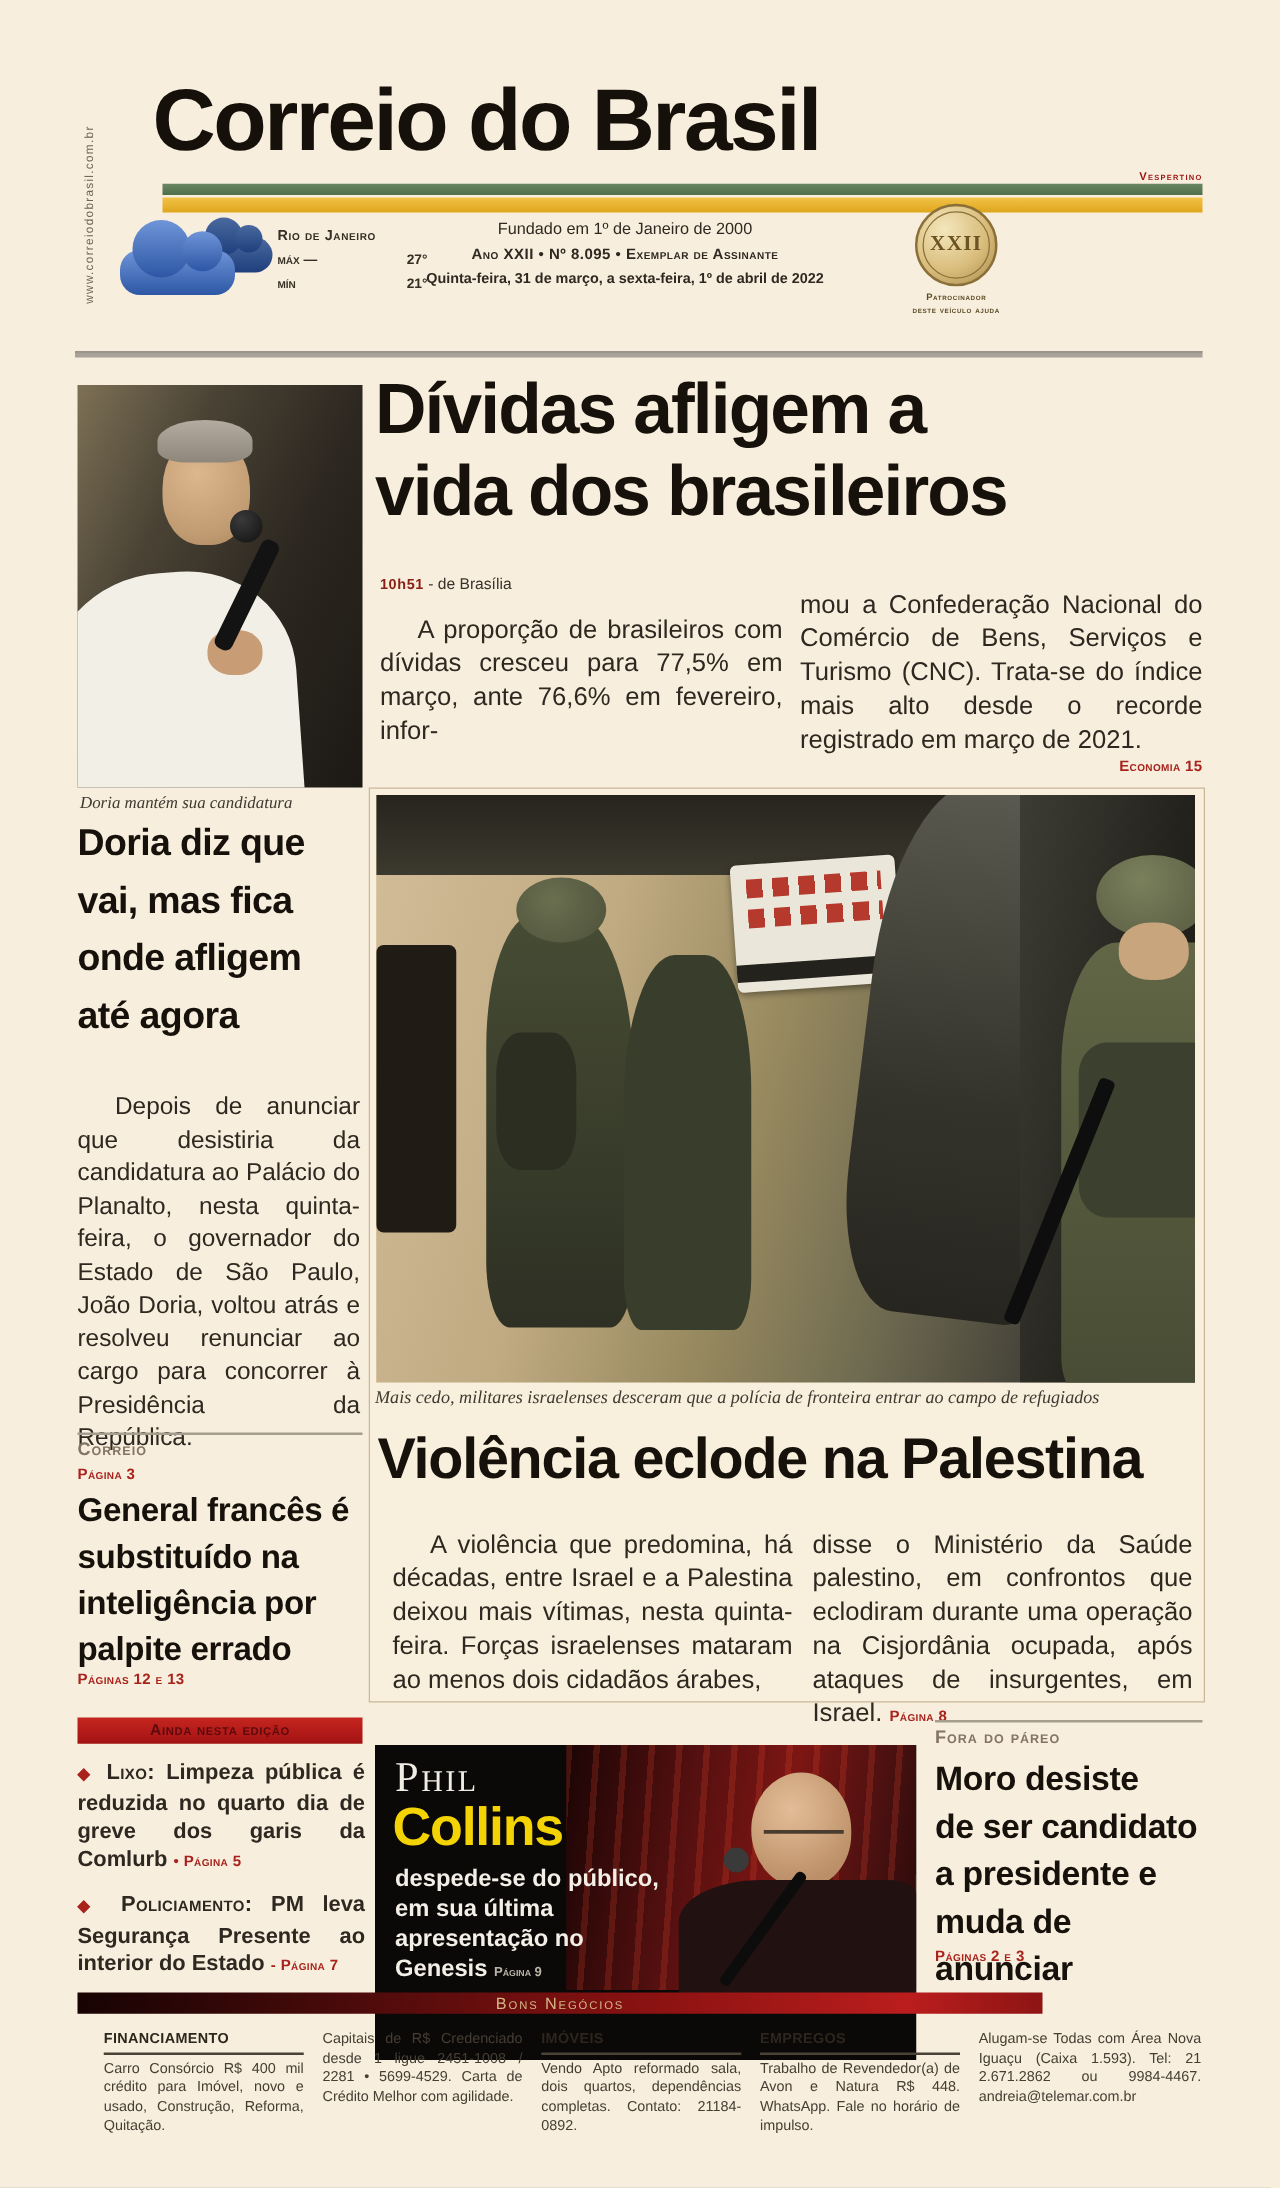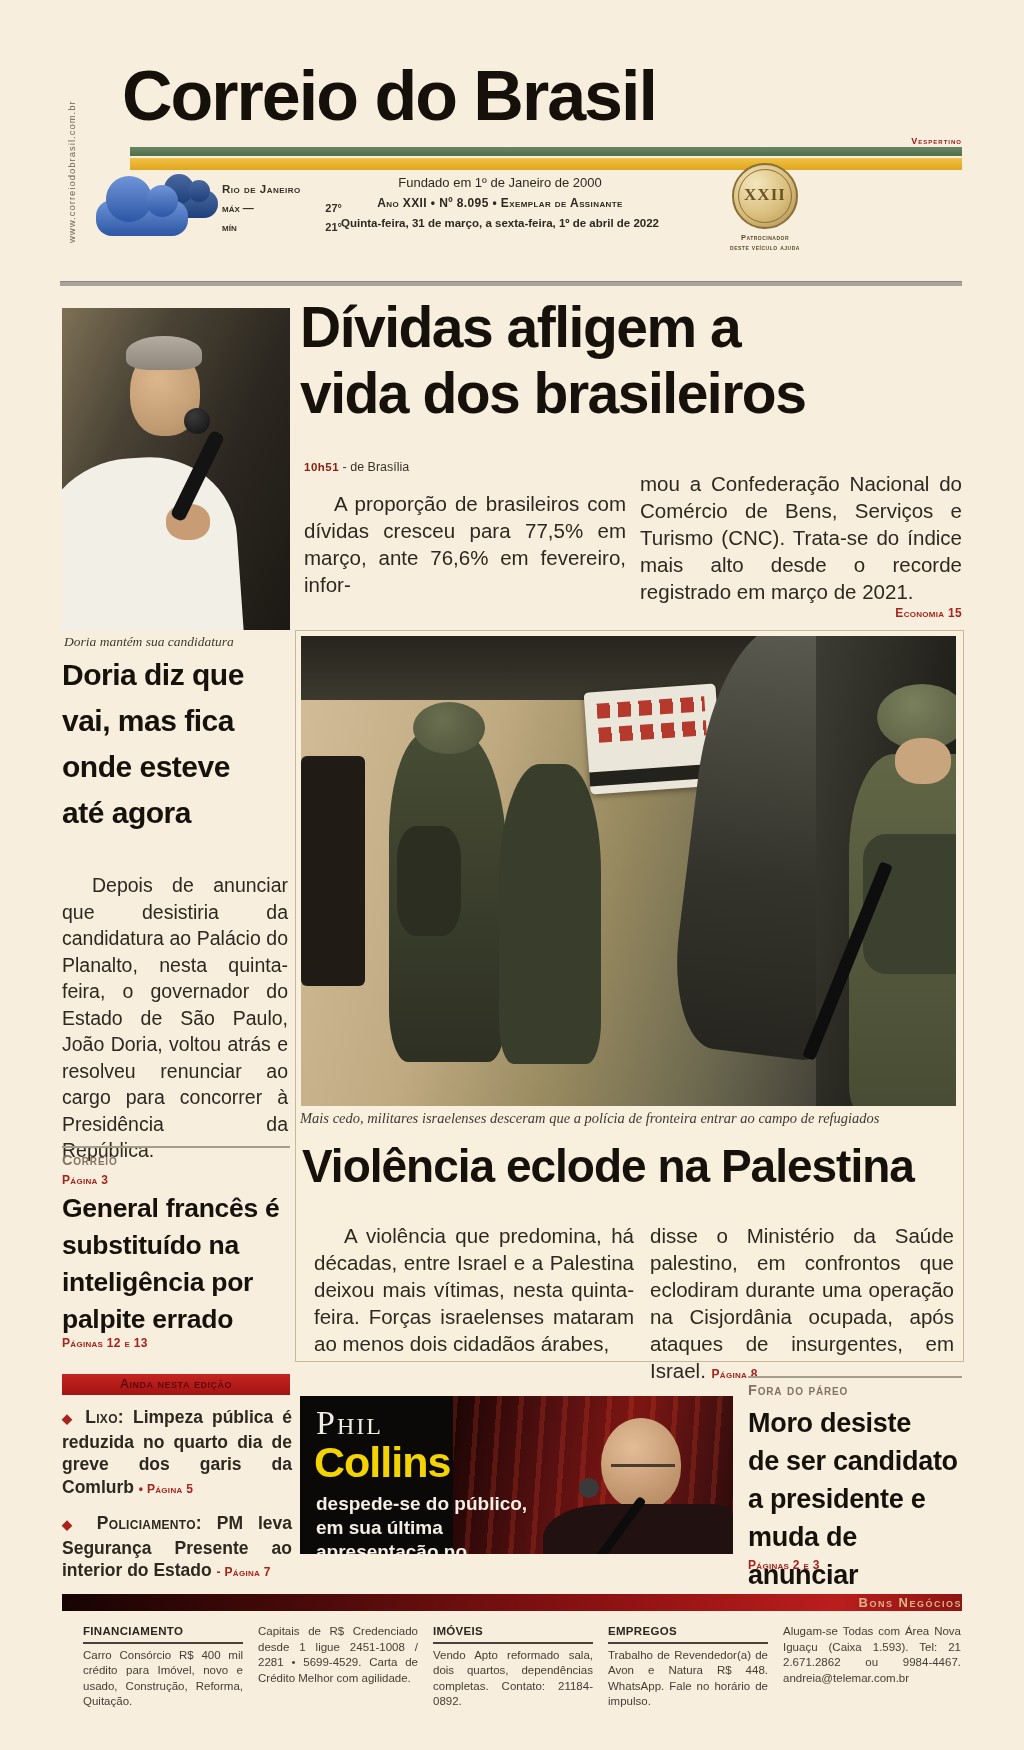--- a/index.html
+++ b/index.html
@@ -125,21 +125,21 @@
         background:radial-gradient(circle at 40% 35%,#2c2c2a,#0d0d0c);}
   .pm-heb{position:absolute;right:18px;top:190px;width:70px;height:36px;
         background:repeating-linear-gradient(90deg,#d8d4c6 0 9px,transparent 9px 15px);opacity:.8;transform:rotate(-3deg);}
   .cap-main{left:300px;top:1110px;width:655px;font-size:14.5px;}
   .h3-line{left:302px;top:1140px;width:655px;font-size:46px;font-weight:bold;color:#16110b;
         letter-spacing:-1px;line-height:52px;}
   .pal-col1{left:314px;top:1222px;width:320px;}
   .pal-col2{left:650px;top:1222px;width:304px;}
 
   
-  .collins{left:300px;top:1396px;width:433px;height:158px;background:#0b0808;overflow:hidden;}
+  .collins{left:300px;top:1396px;width:433px;height:252px;background:#0b0808;overflow:hidden;}
   .c-stage{position:absolute;right:0;top:0;width:280px;height:196px;
         background:linear-gradient(100deg,#1c0505 0%,#571010 35%,#7c1613 60%,#471010 85%,#260808 100%);}
   .c-streaks{position:absolute;right:0;top:0;width:280px;height:196px;
         background:repeating-linear-gradient(94deg,rgba(255,80,50,.18) 0 5px,transparent 5px 22px);}
   .c-head{position:absolute;right:52px;top:22px;width:80px;height:92px;border-radius:50% 50% 46% 50%;
         background:radial-gradient(circle at 40% 32%,#e3bd97,#bb8f67 75%);}
   .c-glasses{position:absolute;right:58px;top:56px;width:64px;height:12px;border-bottom:3px solid #4a3c2e;}
   .c-body{position:absolute;right:0;top:108px;width:190px;height:96px;border-radius:35% 12% 0 0;background:#221111;}
   .c-mic{position:absolute;right:118px;top:92px;width:9px;height:110px;background:#0c0c0c;
         transform:rotate(36deg);border-radius:4px;}
@@ -149,23 +149,23 @@
   .c-name2{position:absolute;left:14px;top:42px;font-size:43px;font-weight:bold;color:#f3d303;letter-spacing:-1px;}
   .c-text{position:absolute;left:16px;top:96px;width:218px;font-size:19px;line-height:24px;font-weight:bold;color:#f3efe6;}
   .c-tag{color:#b9b4a8;font-size:10.5px;font-variant:small-caps;}
 
   
   .kick-moro{left:748px;top:1376px;width:214px;}
   .moro-line{left:748px;width:216px;font-size:27px;font-weight:bold;color:#16110b;line-height:38px;letter-spacing:-.3px;}
   .moro-tag{left:748px;top:1558px;width:214px;}
 
   
-  .bottom-bar{left:62px;top:1594px;width:900px;height:17px;
+  .bottom-bar{left:62px;top:1594px;width:772px;height:17px;
         background:linear-gradient(90deg,#170303 0%,#4b0a0a 28%,#8c1212 60%,#bb1d1d 86%,#8e1414 100%);
-        text-align:right;font-variant:small-caps;font-weight:bold;font-size:13px;line-height:17px;
+        text-align:center;font-variant:small-caps;font-weight:normal;font-size:13px;line-height:17px;
         color:#d4b786;letter-spacing:1.5px;}
   .cls-col{top:1624px;font-size:11.5px;line-height:15.5px;color:#453e33;text-align:justify;}
   .cls-h{font-size:11.5px;font-weight:bold;color:#2c261d;text-transform:uppercase;letter-spacing:.3px;
         border-bottom:2px solid #4a4236;padding-bottom:2px;margin-bottom:4px;}
 </style>
 </head>
 <body>
 
 <div class="page">
 
@@ -223,21 +223,21 @@
   </div>
   <div class="abs bodycol" style="left:304px;top:490px;width:322px;">
     <span class="indent">A proporção de brasileiros com dívidas cresceu para 77,5% em março, ante 76,6% em fevereiro, infor-</span>
   </div>
   <div class="abs bodycol" style="left:640px;top:470px;width:322px;">mou a Confederação Nacional do Comércio de Bens, Serviços e Turismo (CNC). Trata-se do índice mais alto desde o recorde registrado em março de 2021.</div>
   <div class="abs tag lead-tag">Economia 15</div>
 
   <div class="abs caption cap-doria">Doria mantém sua candidatura</div>
   <div class="abs rail-h-line" style="top:652px;">Doria diz que</div>
   <div class="abs rail-h-line" style="top:698px;">vai, mas fica</div>
-  <div class="abs rail-h-line" style="top:744px;">onde esteve</div>
+  <div class="abs rail-h-line" style="top:744px;">onde afligem</div>
   <div class="abs rail-h-line" style="top:790px;">até agora</div>
   <div class="abs rail-body">
     <span class="indent">Depois de anunciar que desistiria da candidatura ao Palácio do Planalto, nesta quinta-feira, o governador do Estado de São Paulo, João Doria, voltou atrás e resolveu renunciar ao cargo para concorrer à Presidência da República.</span>
     <span class="tag">Página 3</span>
   </div>
 
   <div class="abs kicker kick-demitido">Correio</div>
   <div class="abs rail-h2">General francês é substituído na inteligência por palpite errado</div>
   <div class="abs tag tag-block rail-tag2">Páginas 12 e 13</div>
 

